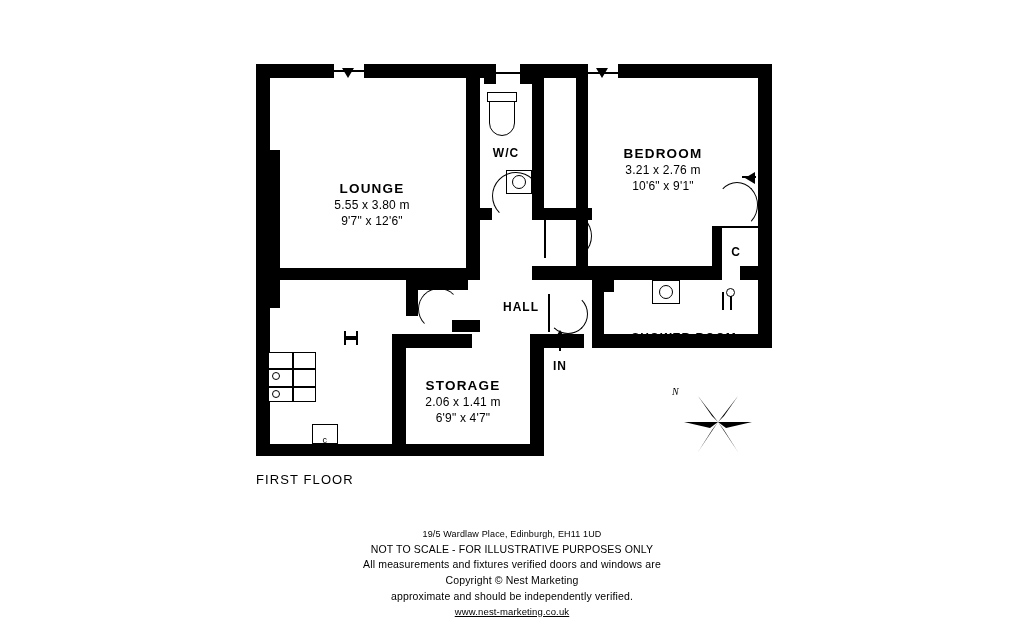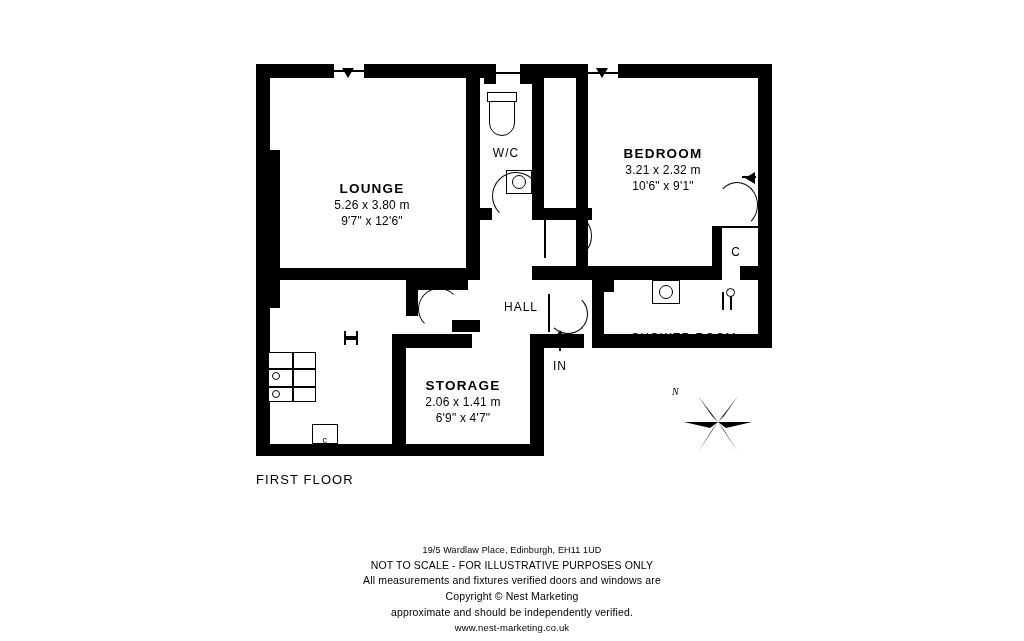--- a/index.html
+++ b/index.html
@@ -35,40 +35,40 @@
     font-size: 13.5px;
     font-weight: bold;
     letter-spacing: 1.2px;
   }
   .room-dim {
     font-size: 12px;
     letter-spacing: .2px;
   }
   .small-name {
     font-size: 12px;
-    font-weight: normal;
+    font-weight: bold;
     letter-spacing: 1px;
   }
   .floor-title {
     position: absolute;
     font-size: 13px;
     letter-spacing: 1.1px;
     font-weight: normal;
   }
   .footer {
     position: absolute;
     left: 0;
     right: 0;
     text-align: center;
     font-size: 10.5px;
     line-height: 1.5;
     letter-spacing: .15px;
   }
-  .footer .addr { font-size: 9px; margin-top: 16px; }
-  .footer .url { font-size: 9.5px; }
+  .footer .addr { font-size: 9px; }
+  .footer .url { font-size: 9.5px; text-decoration: underline; }
 
   
   .arc {
     position: absolute;
     border: 1.3px solid #000;
     border-radius: 50%;
   }
 
   
   .thin {
@@ -225,31 +225,31 @@
   <svg class="compass" style="left:552px; top:330px; width:16px; height:22px;" viewBox="0 0 16 22">
     <polygon points="8,0 2,10 14,10" fill="#000"></polygon>
     <rect x="7" y="9" width="2" height="12" fill="#000"></rect>
   </svg>
   <div class="room-label" style="left:536px; top:354px; width:48px;">
     <span class="small-name">IN</span>
   </div>
 
   <div class="room-label" style="left:298px; top:180px; width:148px;">
     <div class="room-name">LOUNGE</div>
-    <div class="room-dim">5.26 x 3.80 m</div>
+    <div class="room-dim">5.55 x 3.80 m</div>
     <div class="room-dim">9'7" x 12'6"</div>
   </div>
 
   <div class="room-label" style="left:478px; top:146px; width:56px;">
     <div class="small-name">W/C</div>
   </div>
 
   <div class="room-label" style="left:578px; top:145px; width:170px;">
     <div class="room-name">BEDROOM</div>
-    <div class="room-dim">3.21 x 2.32 m</div>
+    <div class="room-dim">3.21 x 2.76 m</div>
     <div class="room-dim">10'6" x 9'1"</div>
   </div>
 
   <div class="room-label" style="left:478px; top:300px; width:86px;">
     <div class="small-name">HALL</div>
   </div>
 
   <div class="room-label" style="left:604px; top:306px; width:160px;margin-top:25px;">
     <div class="small-name">SHOWER ROOM</div>
   </div>

